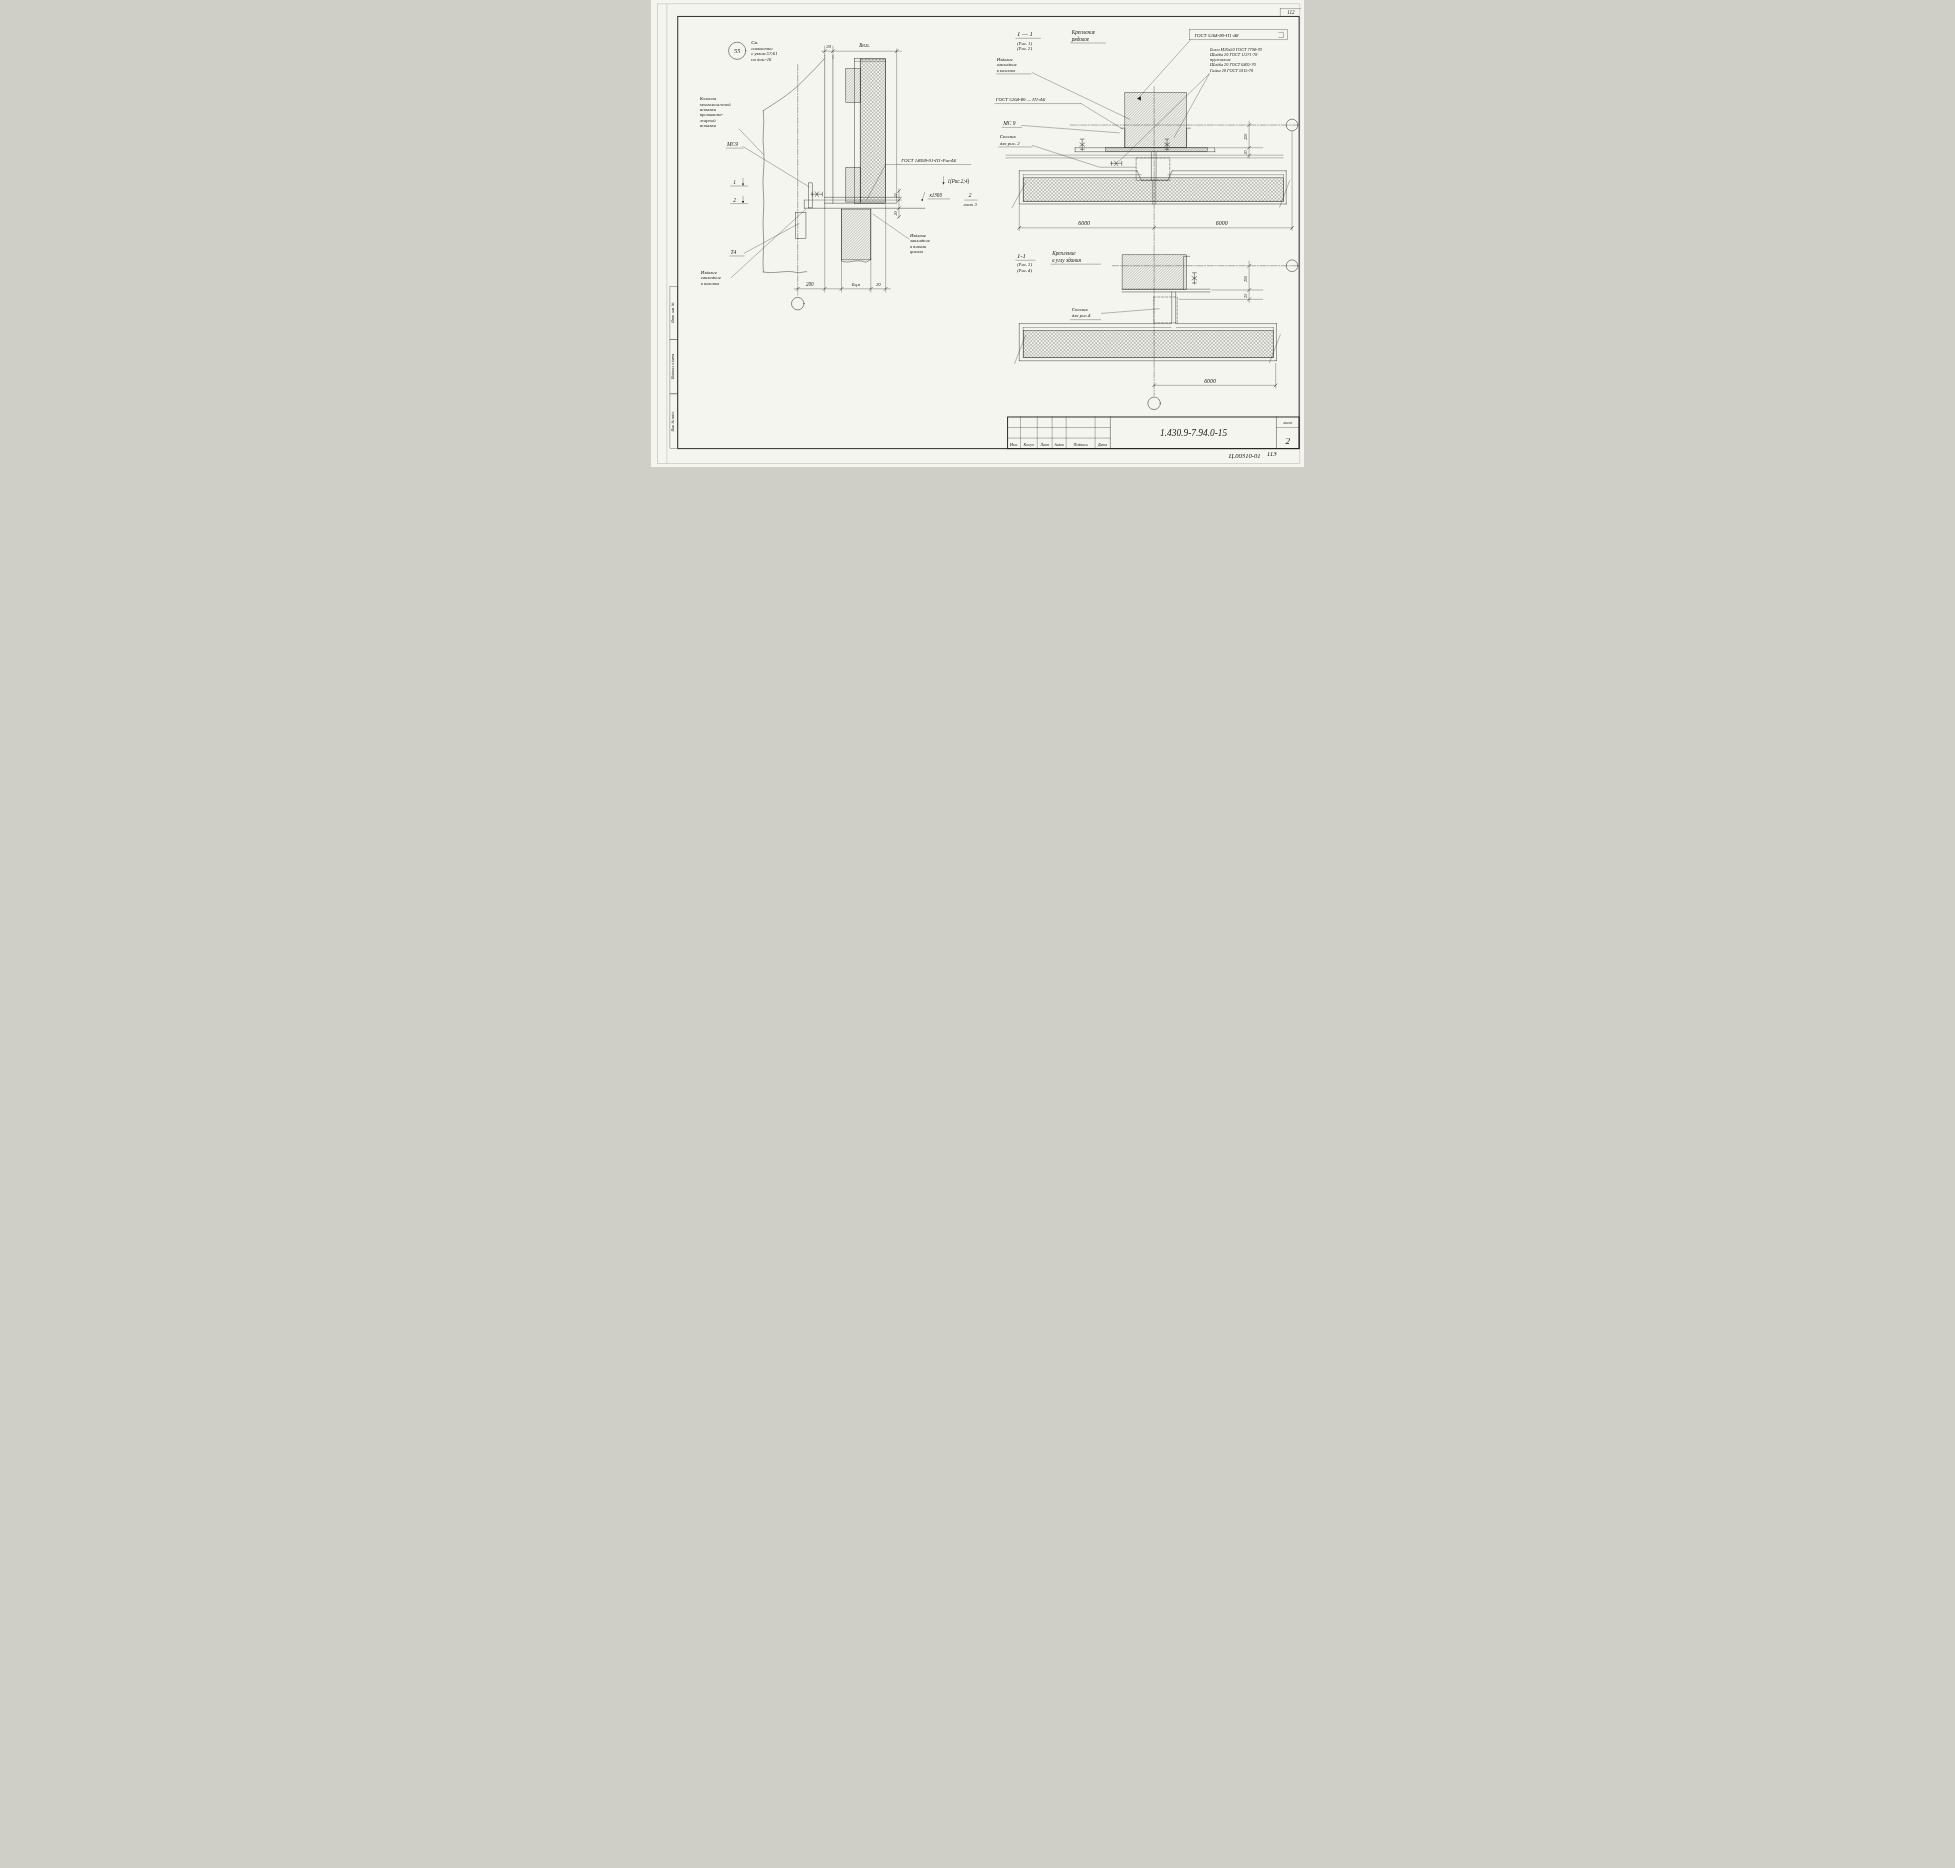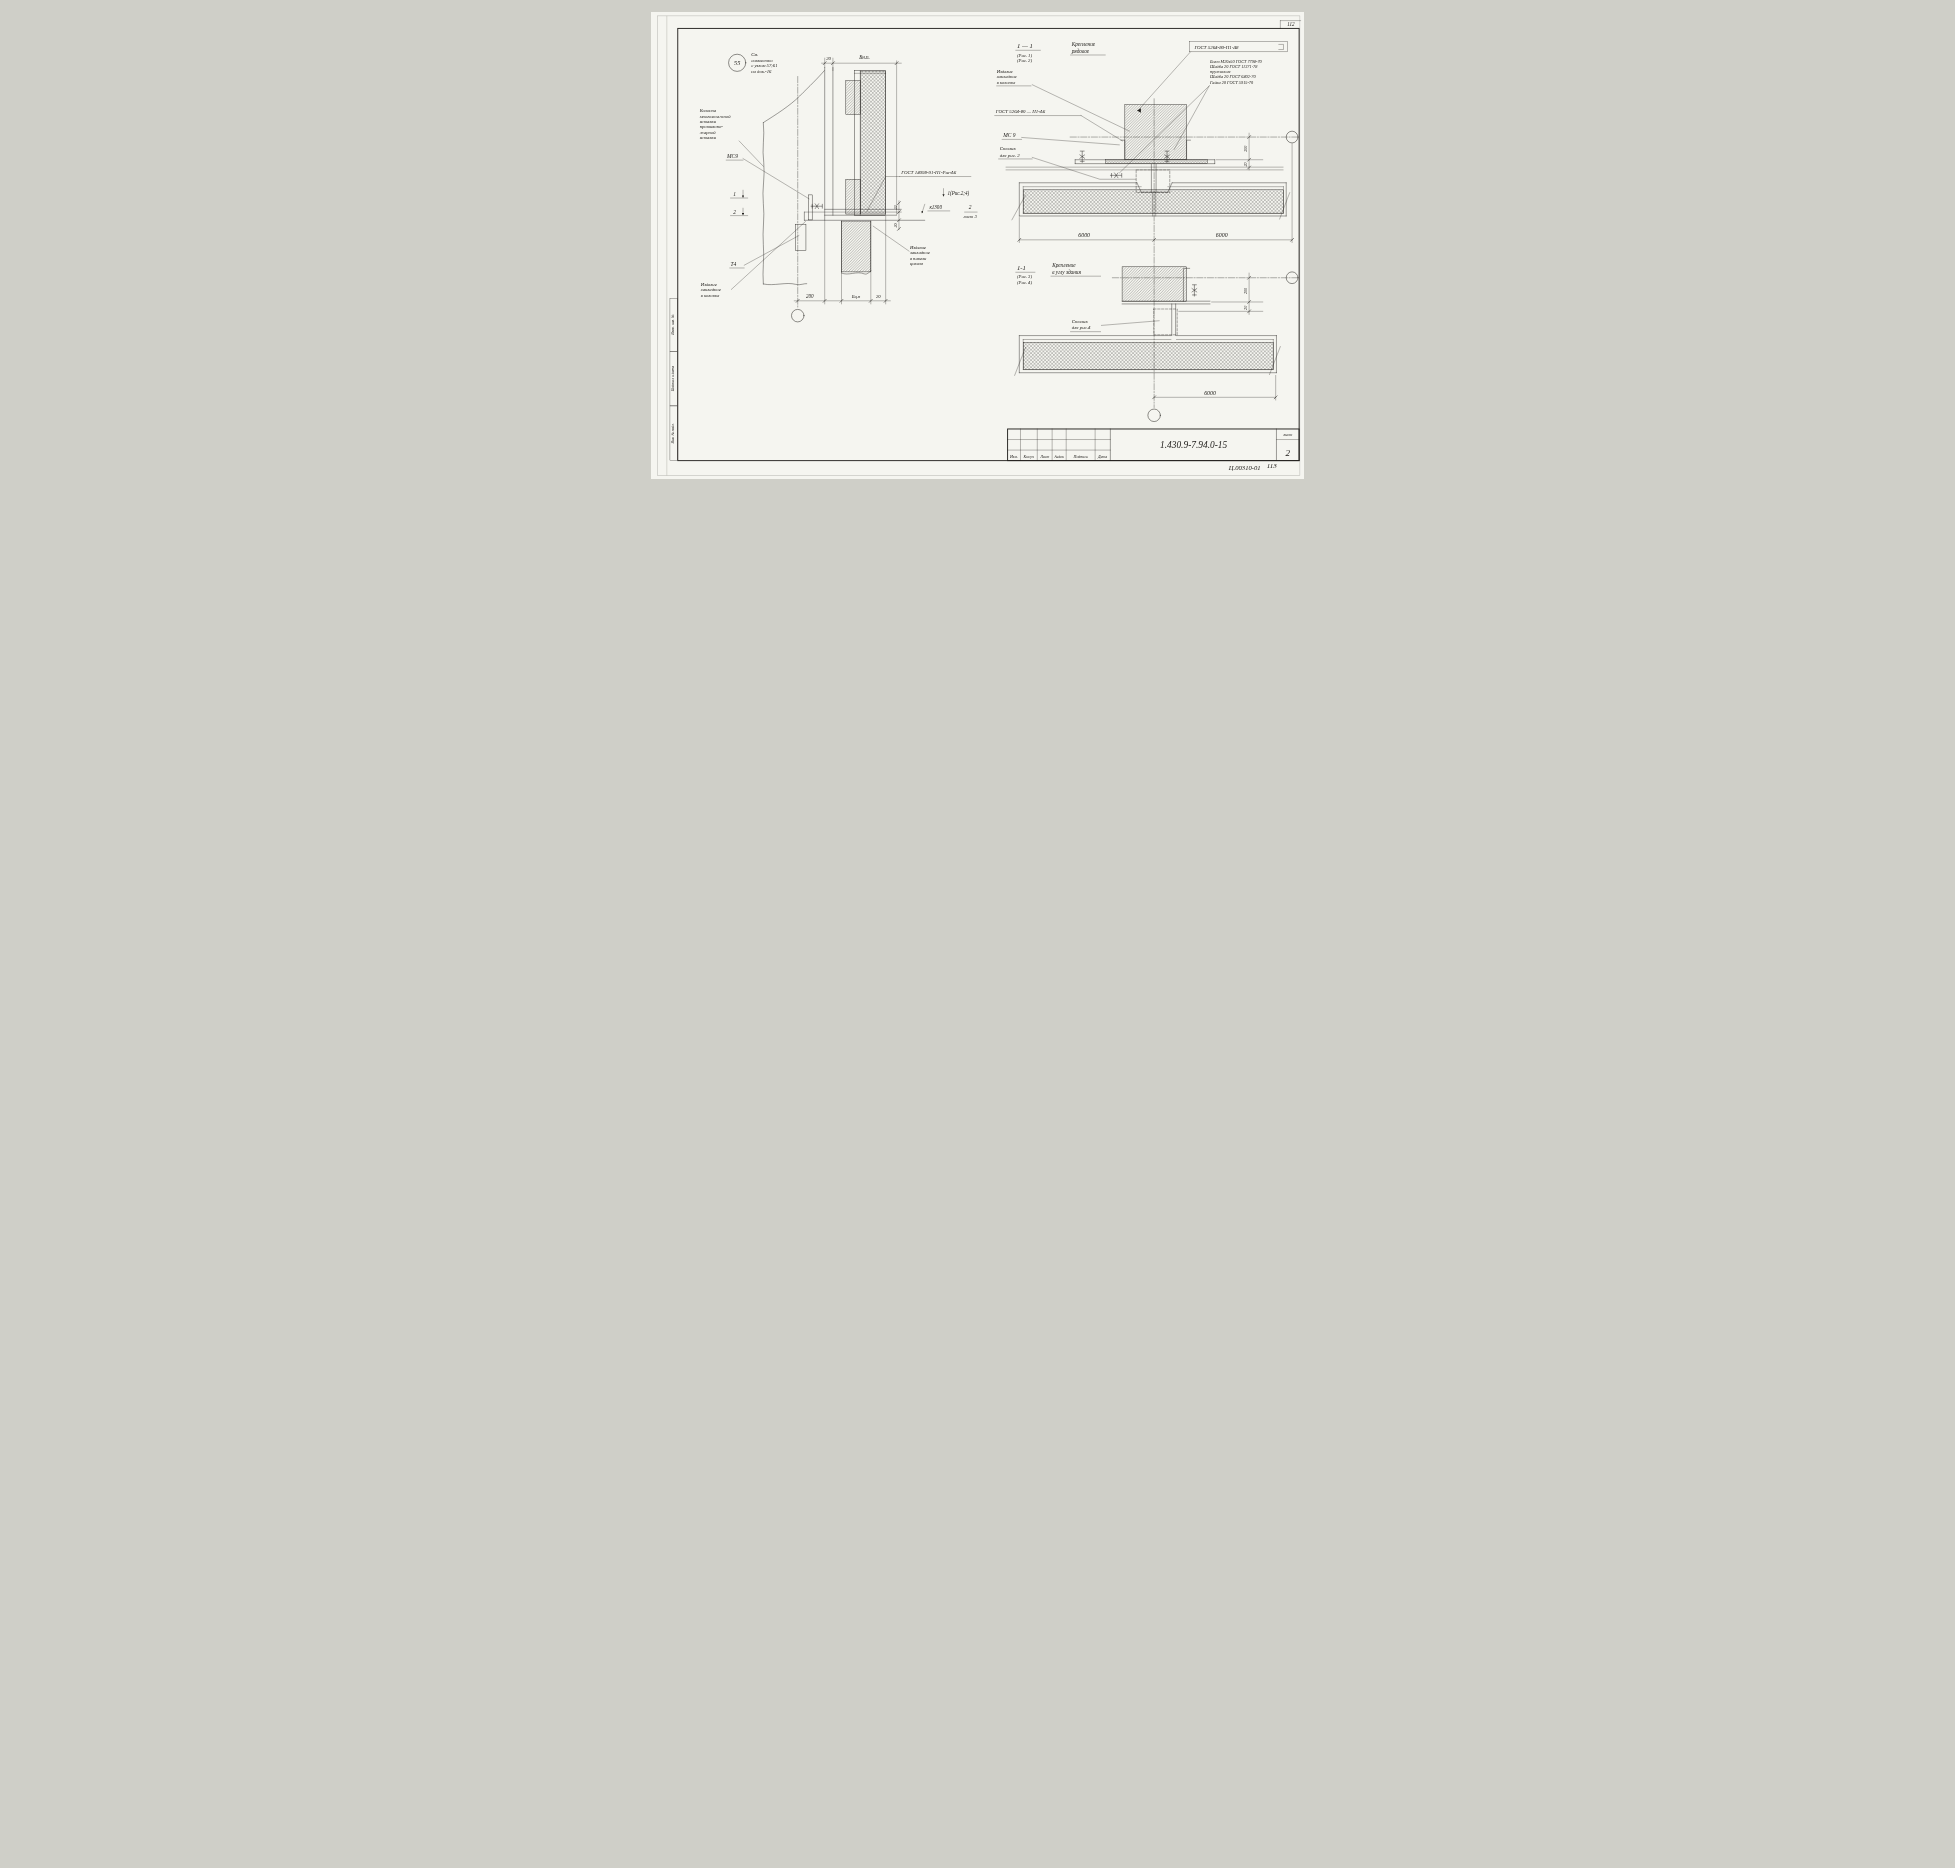--- a/index.html
+++ b/index.html
@@ -1,16 +1,16 @@
 <!DOCTYPE html>
 <html style="font-size:6.3px"><head>
 <meta charset="utf-8">
 <style>
   html,body{margin:0;padding:0;background:#cfcfc8;}
-  .page{position:relative;width:653px;height:467px;background:#f5f5f0;margin:12px auto;overflow:hidden;}
+  .page{position:relative;width:653px;height:467px;background:#f5f5f0;margin:0 auto;overflow:hidden;}
   svg{position:absolute;inset:0;}
   .ln{stroke:#23211e;stroke-width:1.3;fill:none;stroke-linecap:round;}
   .thin{stroke-width:0.8;}
   .med{stroke-width:1.1;}
   .heavy{stroke-width:2.4;}
   .cl{stroke-dasharray:16 4 3 4;stroke-width:0.9;}
   .dsh{stroke-dasharray:6 4;stroke-width:1;}
   .dim{stroke-width:0.8;}
   .edge{stroke:#9a9a94;stroke-width:0.9;fill:none;}
   text.t{font-family:"Liberation Serif",serif;font-style:italic;fill:#1b1916;}

